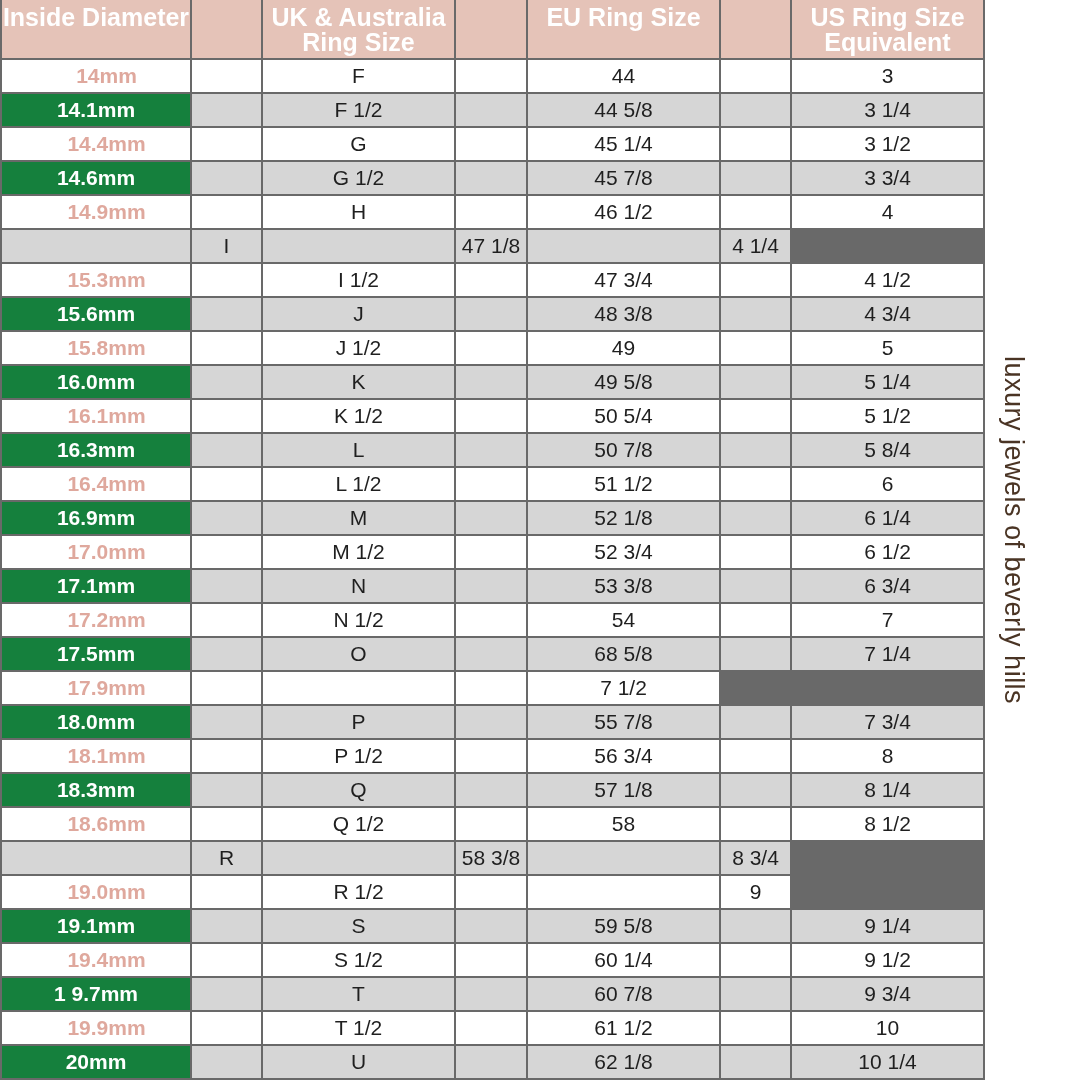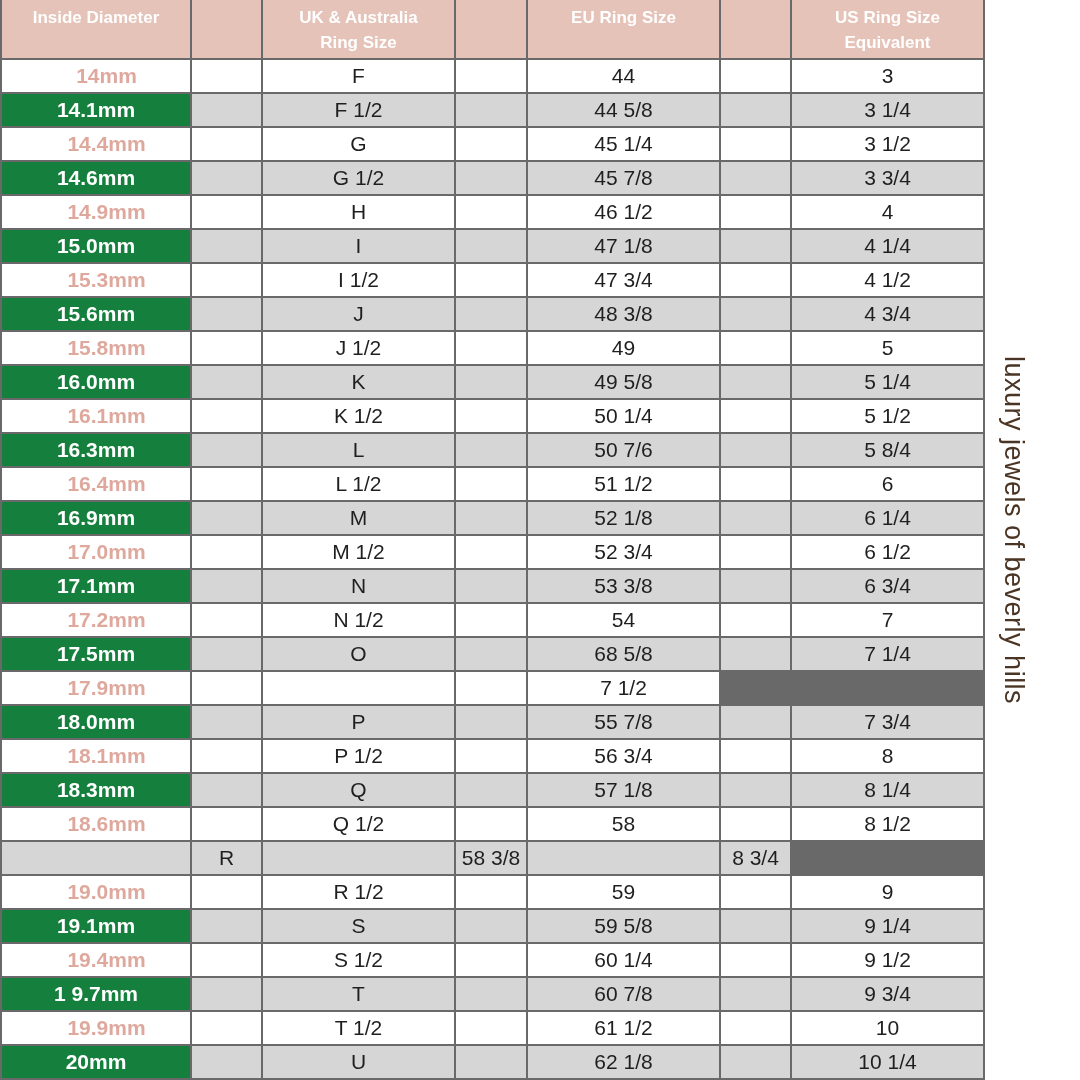--- a/index.html
+++ b/index.html
@@ -28,21 +28,21 @@
     grid-template-columns: 188px 69px 191px 70px 191px 69px 191px;
     column-gap: 2px;
     height: 32px;
     flex: none;
   }
   .header-row { height: 58px; }
   .hcell {
     background: #e5c3b8;
     color: #ffffff;
     font-weight: 700;
-    font-size: 17px;
+    font-size: 25px;
     line-height: 25px;
     text-align: center;
     white-space: pre-line;
     display: flex;
     align-items: flex-start;
     justify-content: center;
     padding-top: 5px;
     box-sizing: border-box;
   }
   .cell {
@@ -127,21 +127,20 @@
       <div class="row">
         <div class="cell dia">14.9mm</div>
         <div class="cell sp"></div>
         <div class="cell val">H</div>
         <div class="cell sp"></div>
         <div class="cell val">46 1/2</div>
         <div class="cell sp"></div>
         <div class="cell val">4</div>
       </div>
       <div class="row alt">
-        <div class="cell dia">15.0mm</div>
         <div class="cell sp"></div>
         <div class="cell val">I</div>
         <div class="cell sp"></div>
         <div class="cell val">47 1/8</div>
         <div class="cell sp"></div>
         <div class="cell val">4 1/4</div>
       </div>
       <div class="row">
         <div class="cell dia">15.3mm</div>
         <div class="cell sp"></div>
@@ -176,30 +175,30 @@
         <div class="cell sp"></div>
         <div class="cell val">49 5/8</div>
         <div class="cell sp"></div>
         <div class="cell val">5 1/4</div>
       </div>
       <div class="row">
         <div class="cell dia">16.1mm</div>
         <div class="cell sp"></div>
         <div class="cell val">K 1/2</div>
         <div class="cell sp"></div>
-        <div class="cell val">50 1/4</div>
+        <div class="cell val">50 5/4</div>
         <div class="cell sp"></div>
         <div class="cell val">5 1/2</div>
       </div>
       <div class="row alt">
         <div class="cell dia">16.3mm</div>
         <div class="cell sp"></div>
         <div class="cell val">L</div>
         <div class="cell sp"></div>
-        <div class="cell val">50 7/6</div>
+        <div class="cell val">50 7/8</div>
         <div class="cell sp"></div>
         <div class="cell val">5 8/4</div>
       </div>
       <div class="row">
         <div class="cell dia">16.4mm</div>
         <div class="cell sp"></div>
         <div class="cell val">L 1/2</div>
         <div class="cell sp"></div>
         <div class="cell val">51 1/2</div>
         <div class="cell sp"></div>
@@ -299,21 +298,20 @@
         <div class="cell sp"></div>
         <div class="cell val">58 3/8</div>
         <div class="cell sp"></div>
         <div class="cell val">8 3/4</div>
       </div>
       <div class="row">
         <div class="cell dia">19.0mm</div>
         <div class="cell sp"></div>
         <div class="cell val">R 1/2</div>
         <div class="cell sp"></div>
-        <div class="cell val">59</div>
         <div class="cell sp"></div>
         <div class="cell val">9</div>
       </div>
       <div class="row alt">
         <div class="cell dia">19.1mm</div>
         <div class="cell sp"></div>
         <div class="cell val">S</div>
         <div class="cell sp"></div>
         <div class="cell val">59 5/8</div>
         <div class="cell sp"></div>

